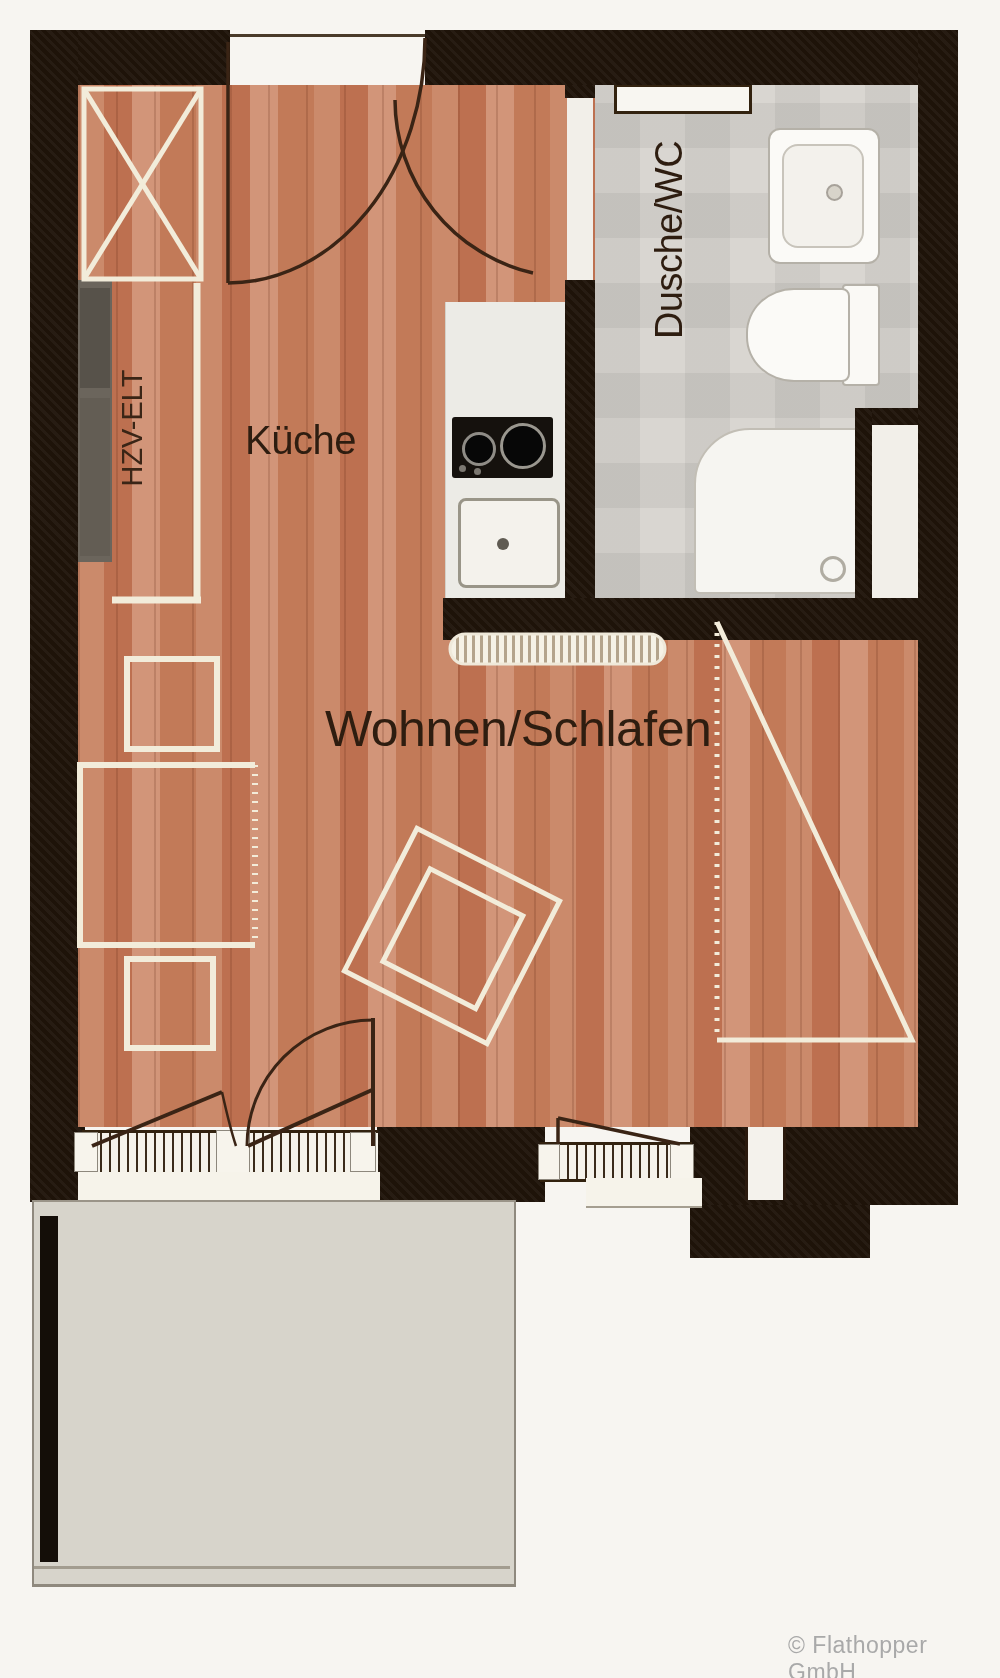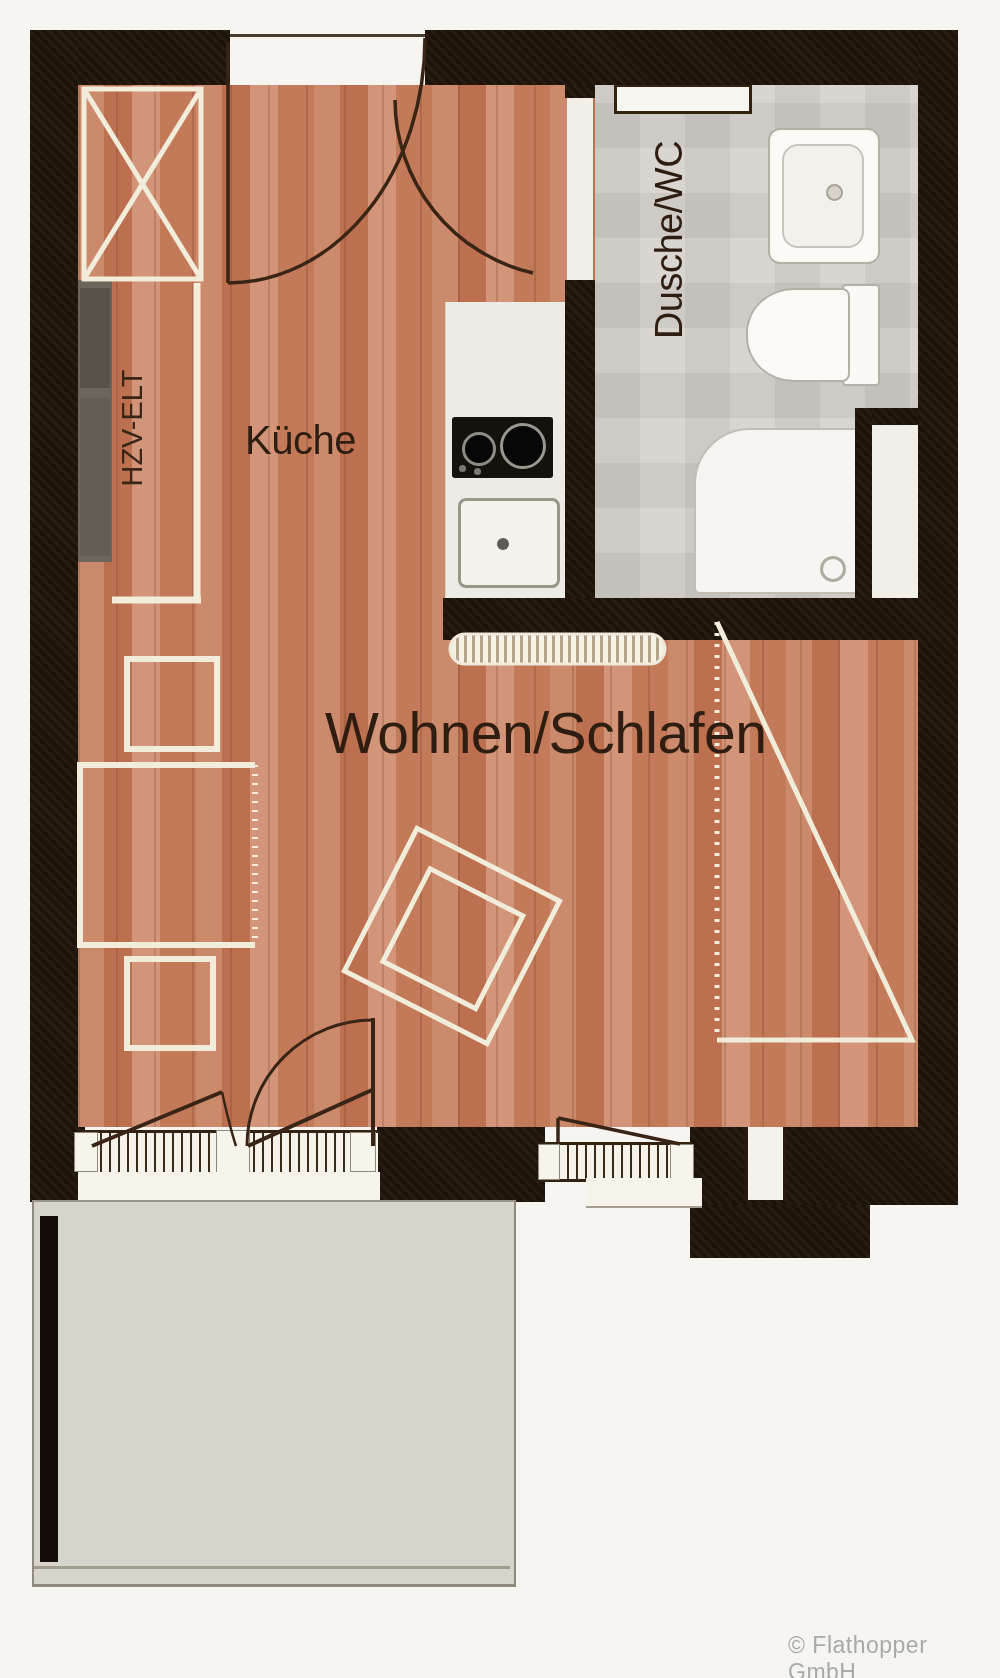--- a/index.html
+++ b/index.html
@@ -50,21 +50,21 @@
   .notch{left:745px;top:1127px;width:35px;height:73px;background:#f4f2ec;
          border-left:3px solid #2a1a0e;border-right:3px solid #2a1a0e;}
   
   .balcony{left:32px;top:1200px;width:480px;height:382px;background:#d7d4cb;
            border-top:2px solid #9a9488;border-left:2px solid #8f897e;border-right:2px solid #8f897e;border-bottom:3px solid #8f897e;}
   .balcony-line{left:34px;top:1566px;width:476px;height:3px;background:#a29c8f;}
   .balcony-bar{left:40px;top:1216px;width:18px;height:346px;background:#140e08;}
   
   .room-label{color:#2e1d10;font-weight:500;letter-spacing:-0.5px;white-space:nowrap;}
   .lbl-kueche{left:245px;top:418px;font-size:40px;}
-  .lbl-wohnen{left:325px;top:700px;font-size:57px;}
+  .lbl-wohnen{left:325px;top:700px;font-size:50px;}
   .lbl-balkon{left:180px;top:1352px;width:190px;text-align:center;font-size:45px;}
   .lbl-dusche{left:542px;top:216px;width:260px;height:48px;font-size:38px;text-align:center;
               transform:rotate(-90deg);transform-origin:center;}
   .lbl-hzv{left:36px;top:408px;width:200px;height:40px;font-size:29px;text-align:center;color:#3a2516;
            transform:rotate(-90deg);transform-origin:center;letter-spacing:0;}
   .watermark{left:788px;top:1632px;font-size:23px;color:#a9a9a9;letter-spacing:.5px;}
   svg.overlay{position:absolute;left:0;top:0;pointer-events:none;}
 </style>
 </head>
 <body>

